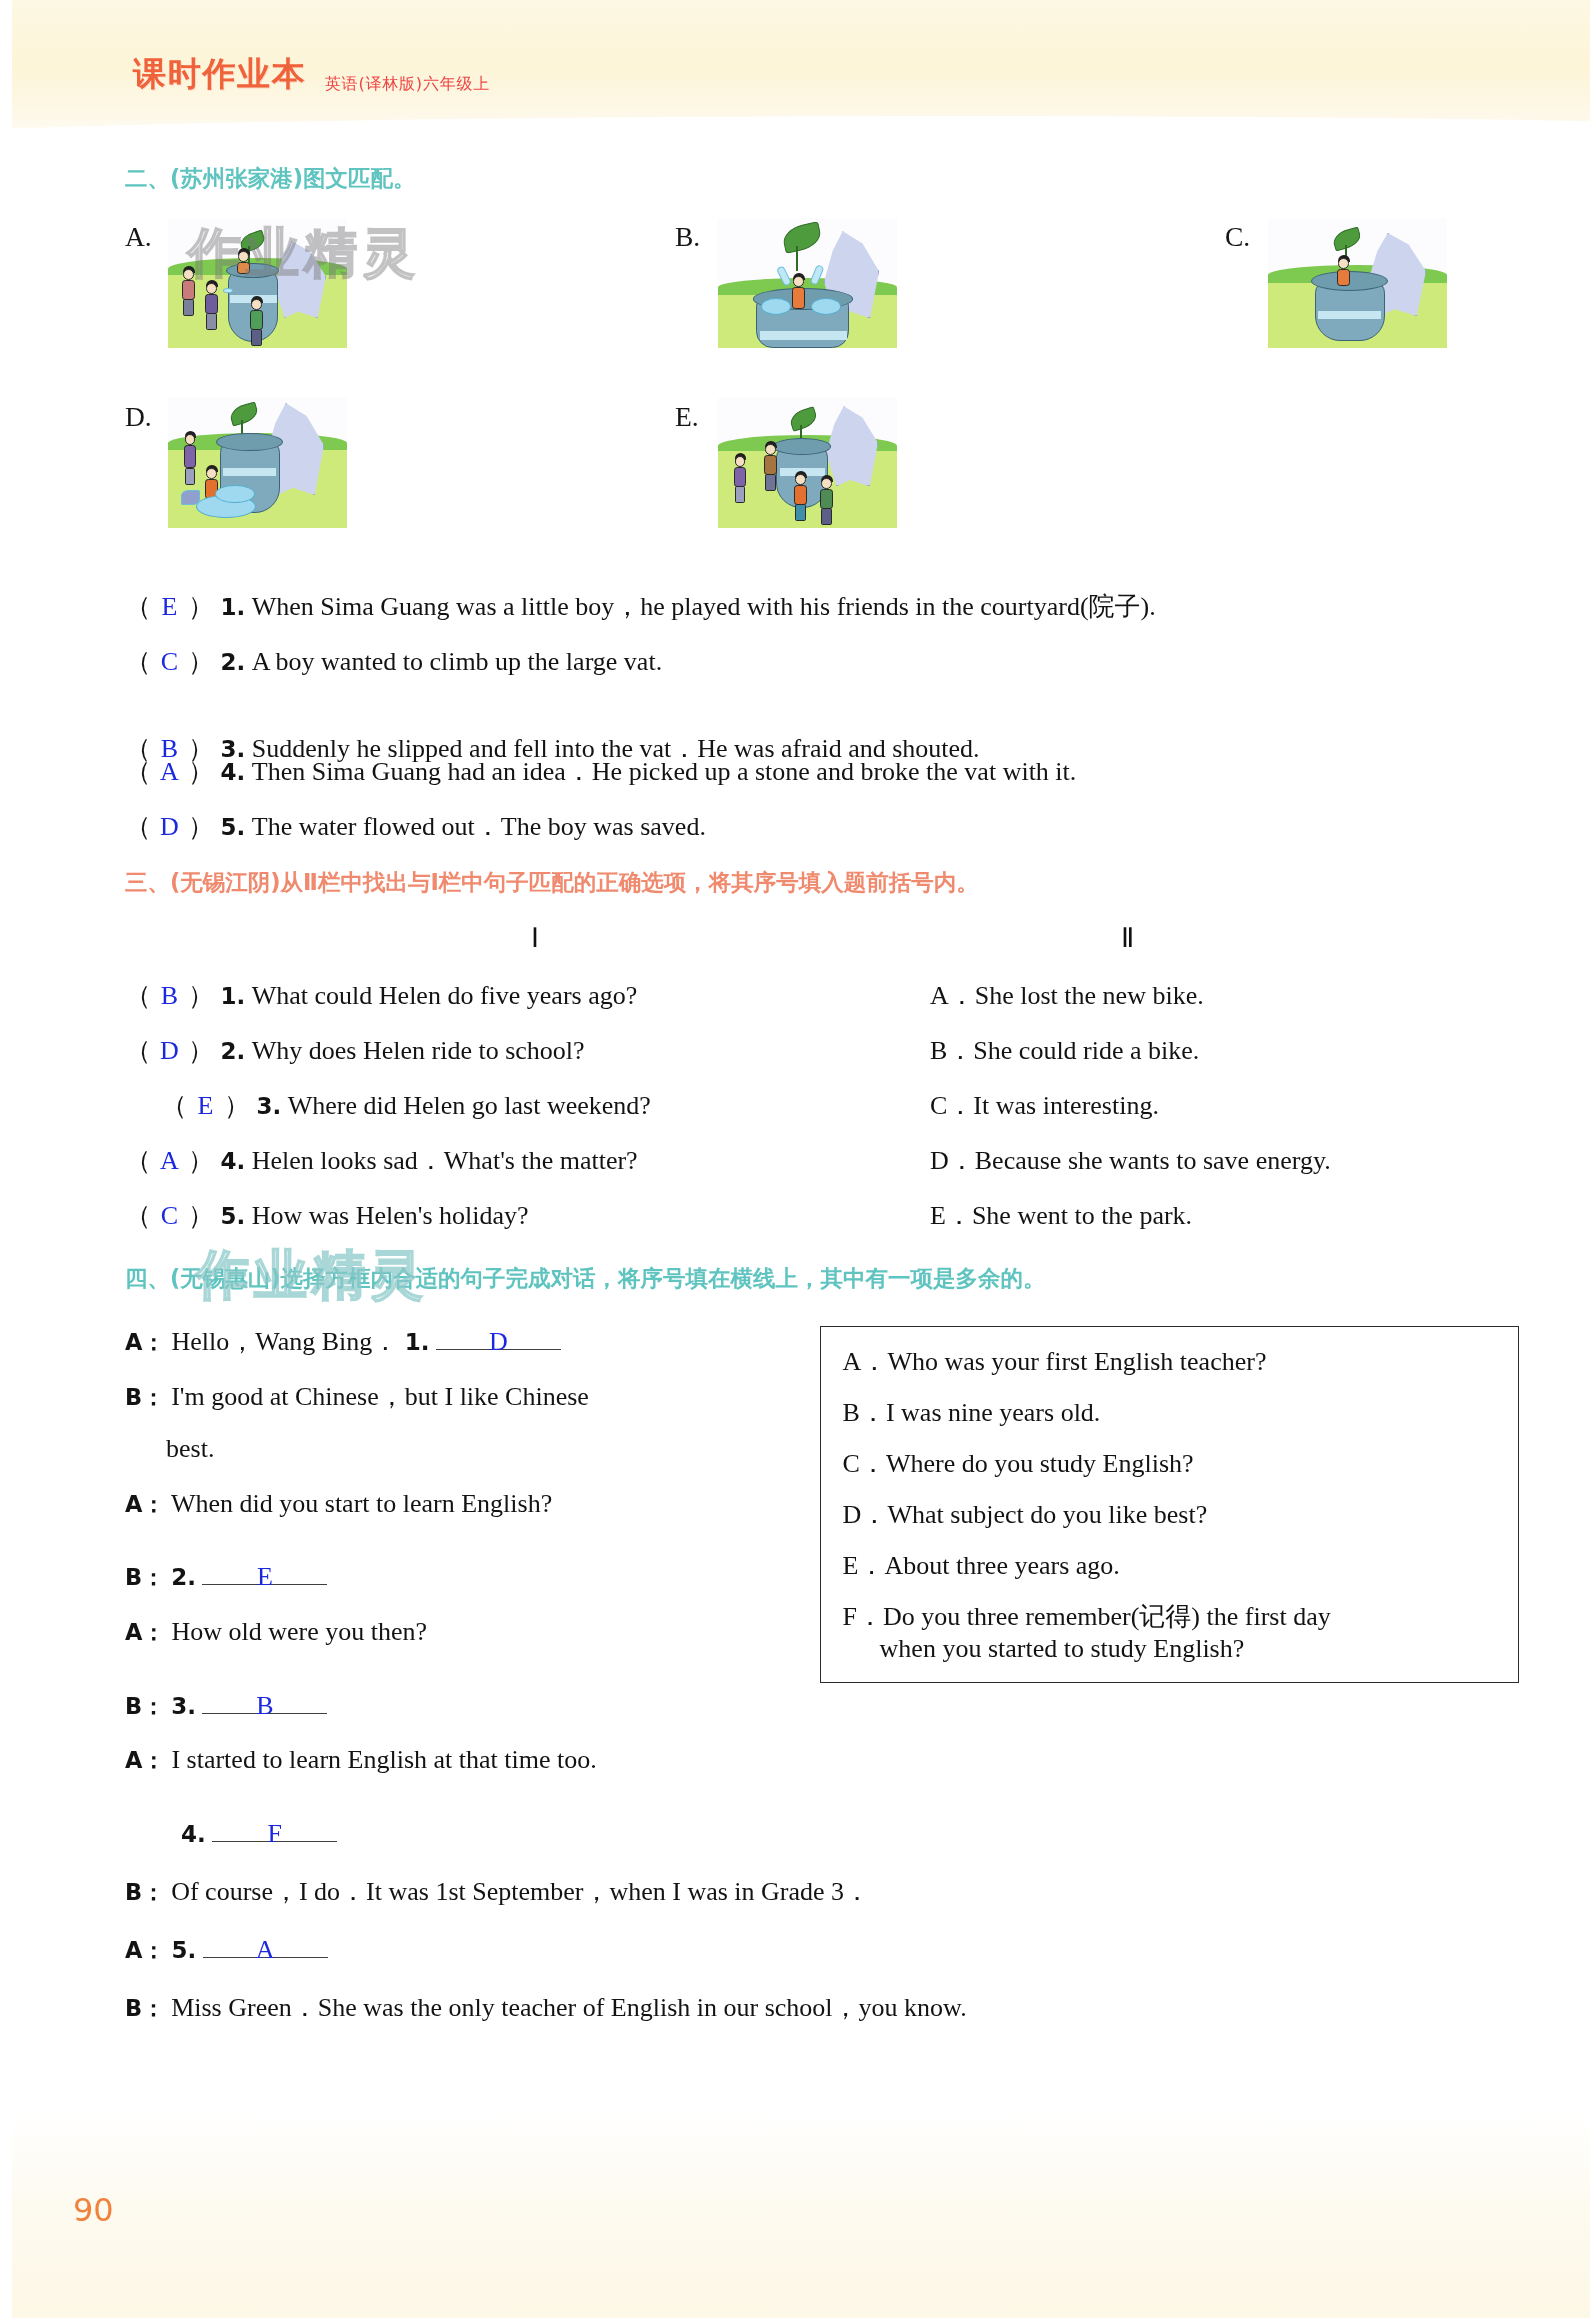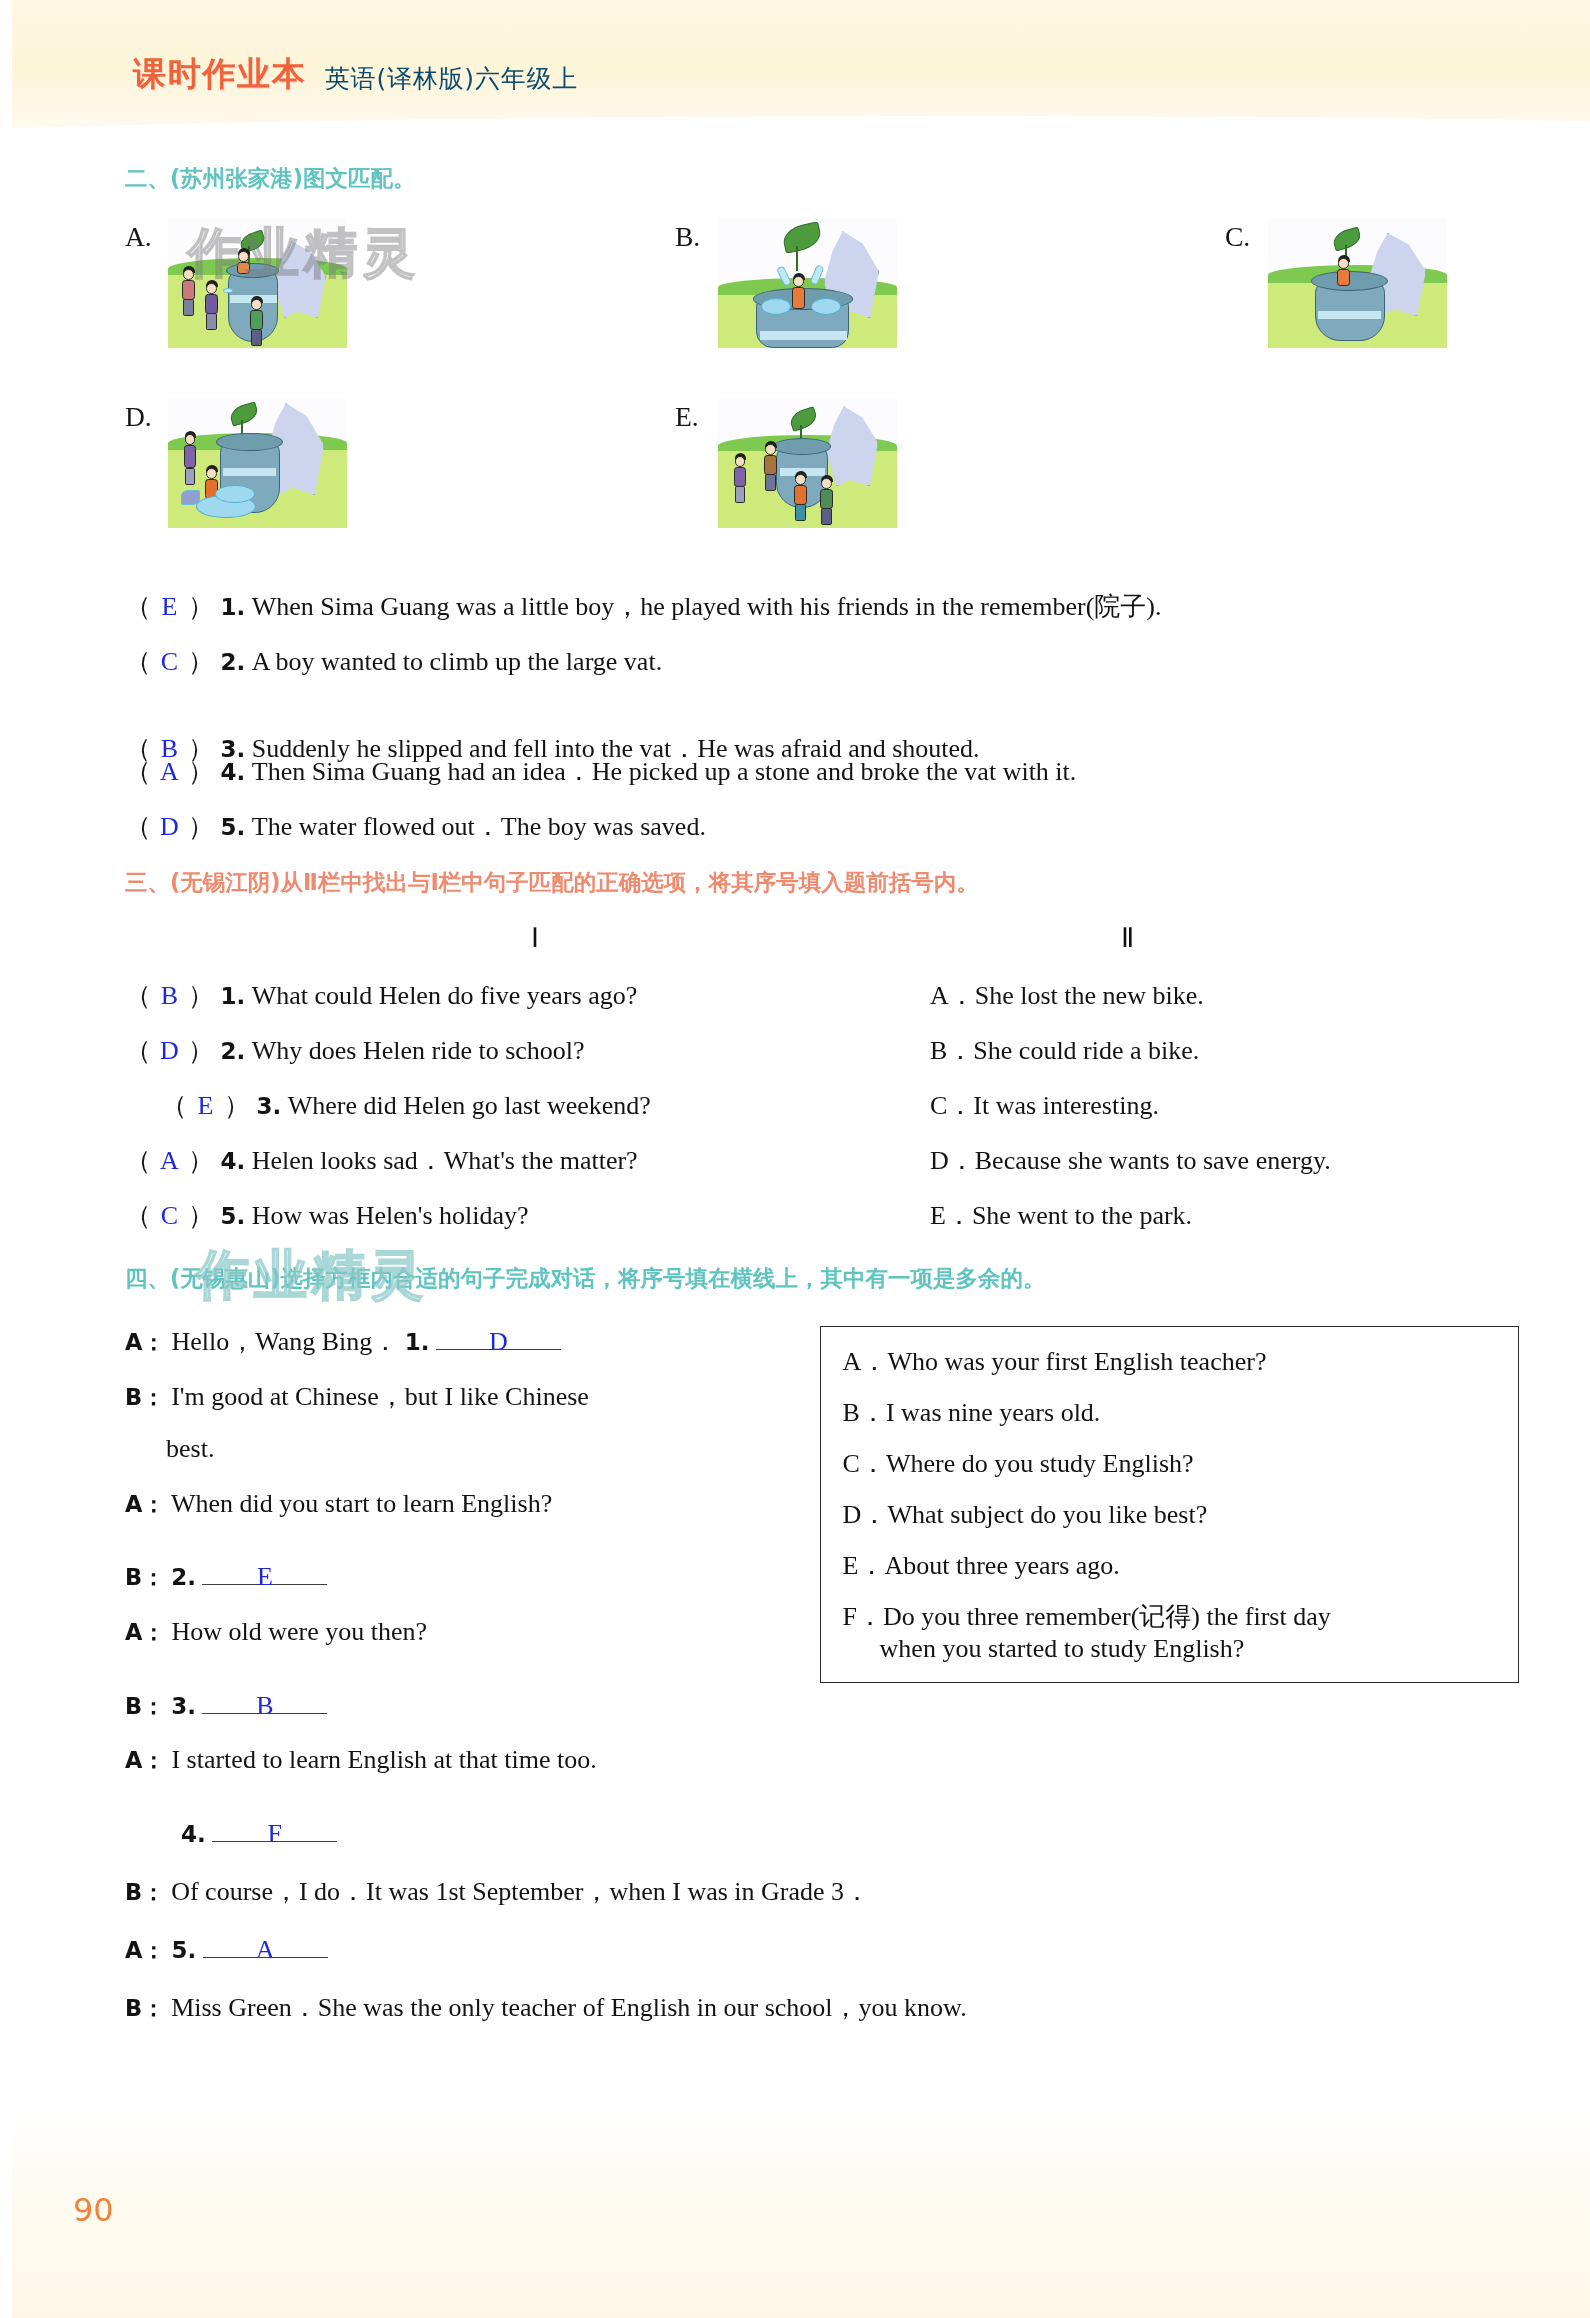--- a/index.html
+++ b/index.html
@@ -37,21 +37,21 @@
     display:flex; align-items:flex-end; gap:18.3px; z-index:4;
   }
   .book-title {
     font-family:"DejaVu Sans", sans-serif;
     font-weight:bold; font-size:33px; letter-spacing:1.7px;
     color:#f0623a;
     text-shadow: 0.8px 0.8px 0 #fcd9c7;
   }
   .book-subtitle {
     font-family:"DejaVu Sans", sans-serif;
-    font-size:25px; color:#0c4a6e; letter-spacing:0.8px;
+    font-size:16px; color:#ef4444; letter-spacing:0.8px;
     padding-bottom:2.5px;
   }
 
   .sec-heading {
     position:absolute; left:125px;
     font-family:"DejaVu Sans", sans-serif;
     font-size:22.5px; font-weight:bold; letter-spacing:0px;
     white-space:nowrap;
   }
   .sec-teal { color:#5fc4c0; }
@@ -374,21 +374,21 @@
       </div>
     </div>
 
   </div>
 
   <div class="watermark" style="left:188px; top:218px;">作业精灵</div>
 
   <div class="qline" style="top:589px;">
     <span class="paren">（</span><span class="ans">E</span><span class="paren">）</span>
     <span class="qnum">1.</span>
-    <span>When Sima Guang was a little boy，he played with his friends in the remember(院子).</span>
+    <span>When Sima Guang was a little boy，he played with his friends in the courtyard(院子).</span>
   </div>
   <div class="qline" style="top:644px;">
     <span class="paren">（</span><span class="ans">C</span><span class="paren">）</span>
     <span class="qnum">2.</span>
     <span>A boy wanted to climb up the large vat.</span>
   </div>
   <div class="qline" style="top:731px;">
     <span class="paren">（</span><span class="ans">B</span><span class="paren">）</span>
     <span class="qnum">3.</span>
     <span>Suddenly he slipped and fell into the vat．He was afraid and shouted.</span>

